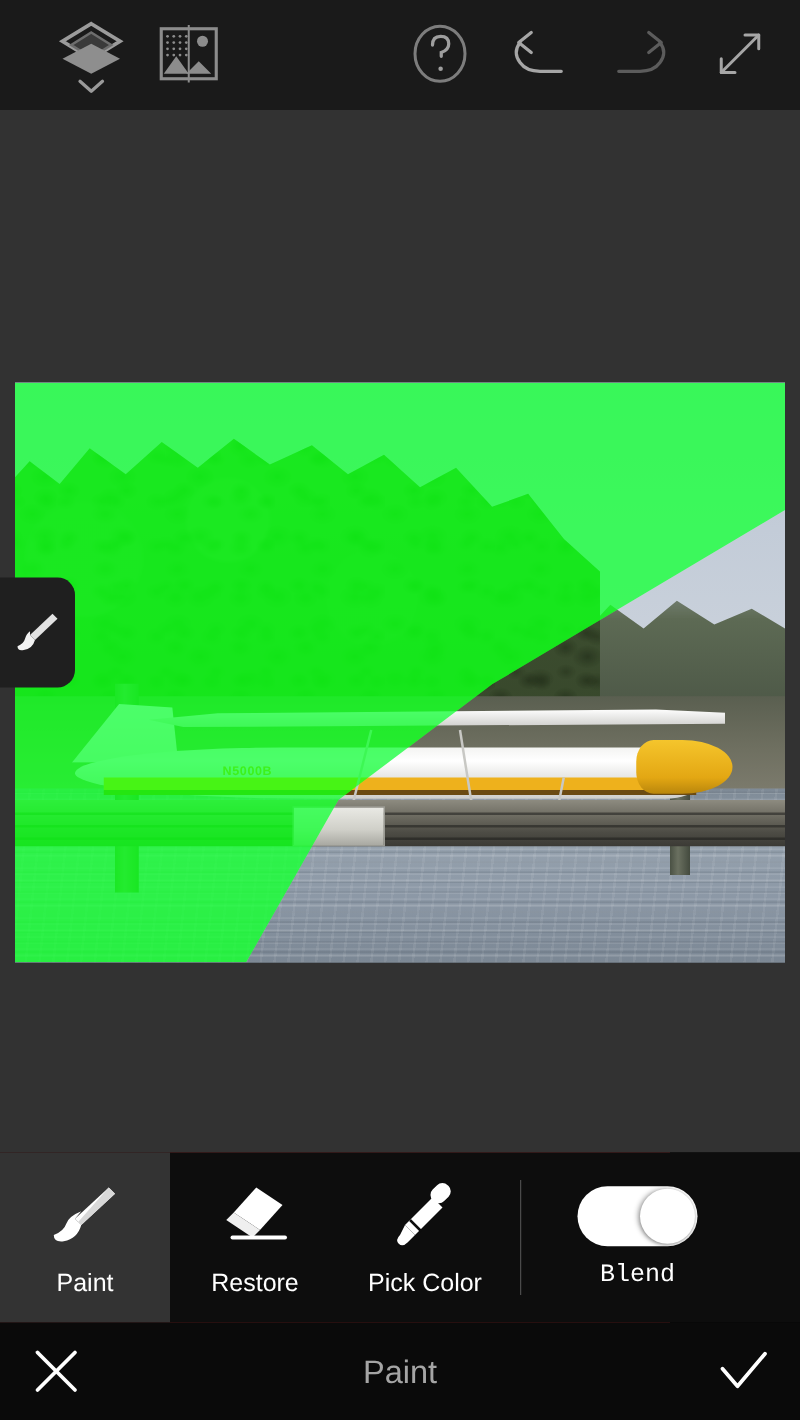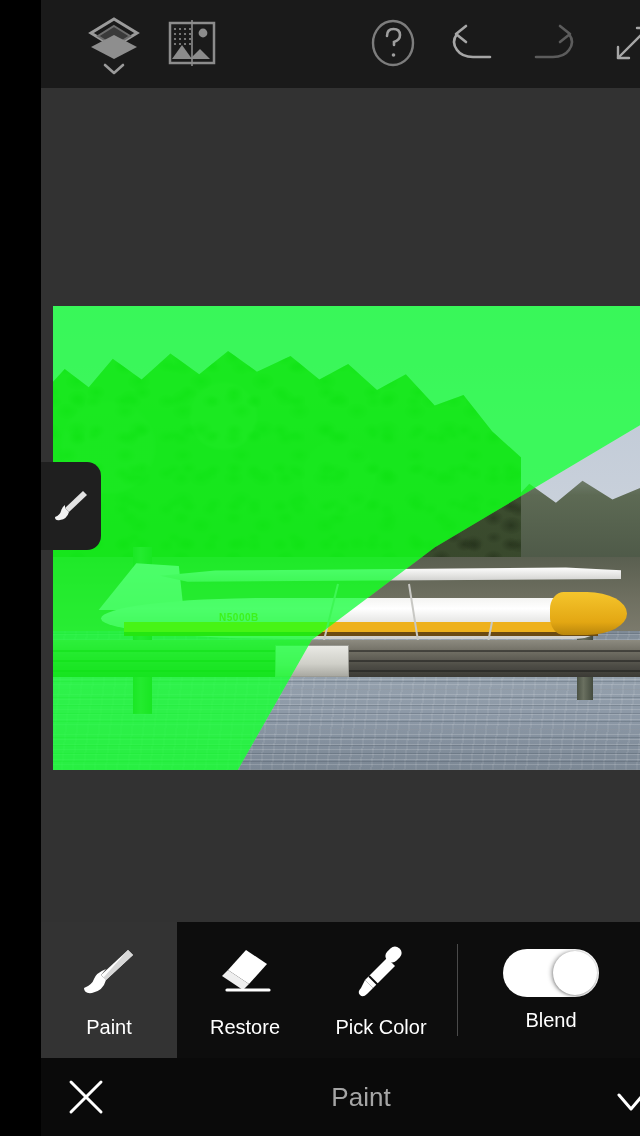--- a/index.html
+++ b/index.html
@@ -6,21 +6,20 @@
   html, body {
     width: 640px; height: 1136px;
     background: #000;
     font-family: "Liberation Sans", sans-serif;
     overflow: hidden;
   }
   #app {
     position: relative;
     width: 536px; height: 1136px;
     background: #7f1d1d;
-    margin-left: 41px;
   }
 
   
   #topbar {
     position: absolute; left: 0; top: 0;
     width: 640px; height: 88px;
     background: #1a1a1a;
   }
   .tb-icon {
     position: absolute;
@@ -216,21 +215,21 @@
     color: #ffffff; font-size: 20px;
     font-family: "Liberation Sans", sans-serif;
   }
   .tool-sep {
     width: 1px; height: 92px; align-self: center;
     background: #4a4a4a; margin: 0 18px 0 8px;
   }
   #blend-group {
     display: flex; flex-direction: column;
     align-items: center; justify-content: center;
-    gap: 12px; width: 150px;
+    gap: 12px; width: 150px; font-family: Liberation Mono, monospace;
   }
   #blend-toggle {
     width: 96px; height: 48px; border-radius: 24px;
     background: #ffffff; position: relative;
   }
   #blend-knob {
     position: absolute; right: 2px; top: 2px;
     width: 44px; height: 44px; border-radius: 50%;
     background: #ffffff;
     box-shadow: -2px 0 4px rgba(0,0,0,.28), 0 1px 3px rgba(0,0,0,.3);

